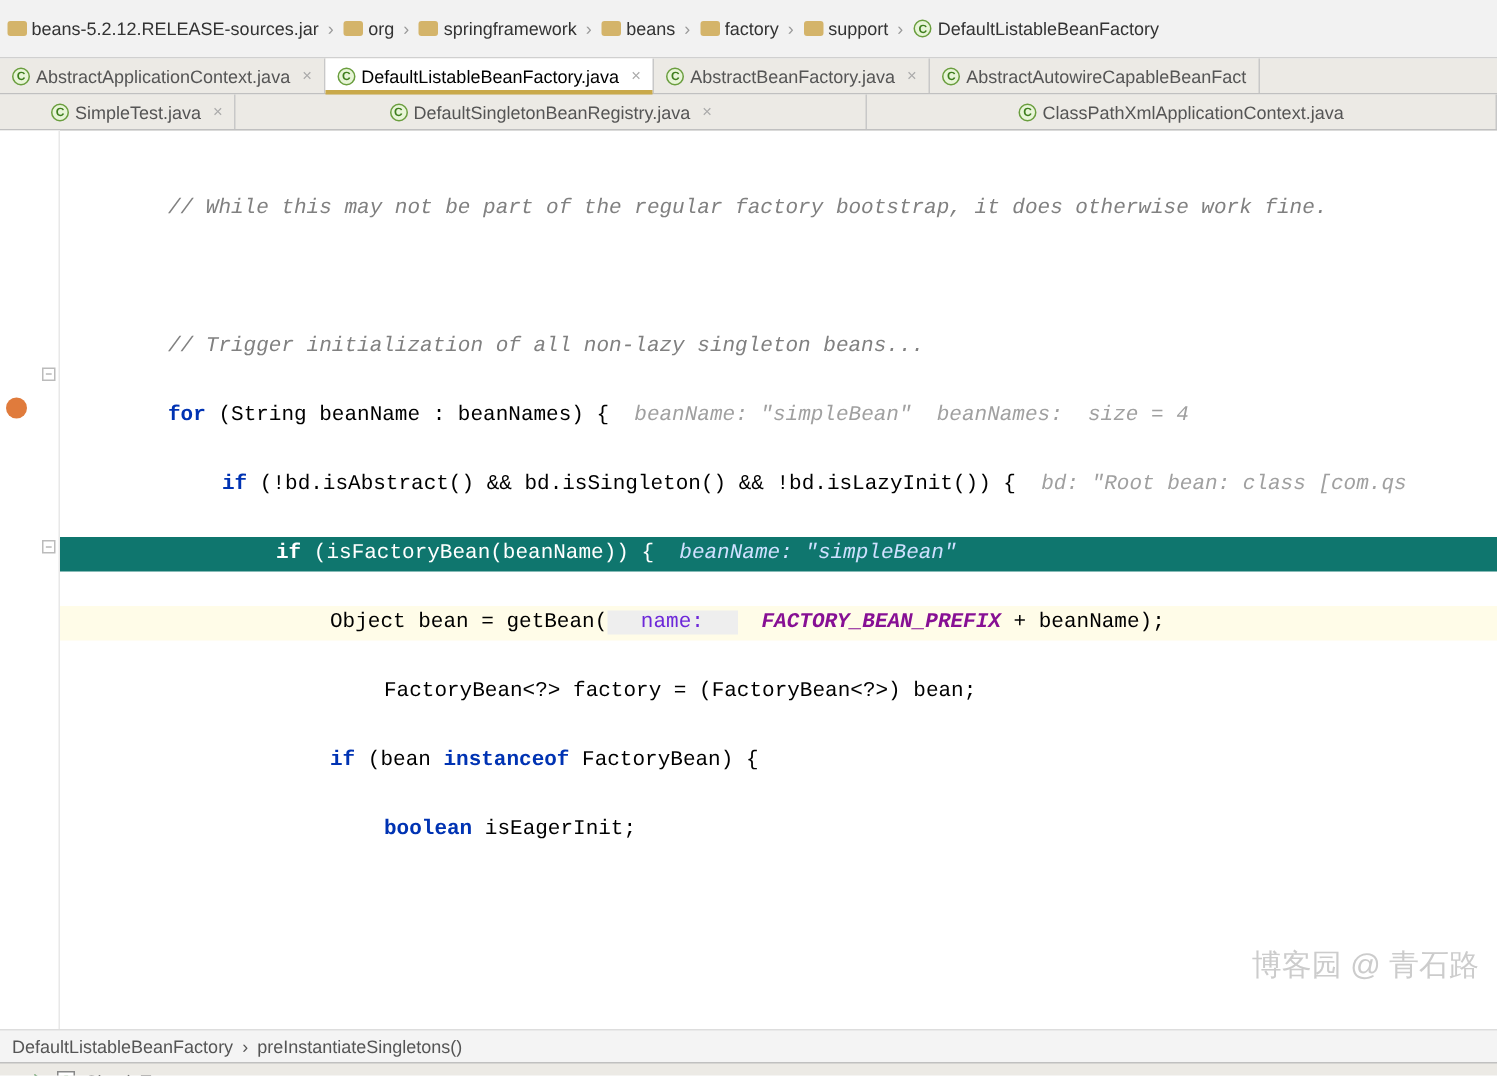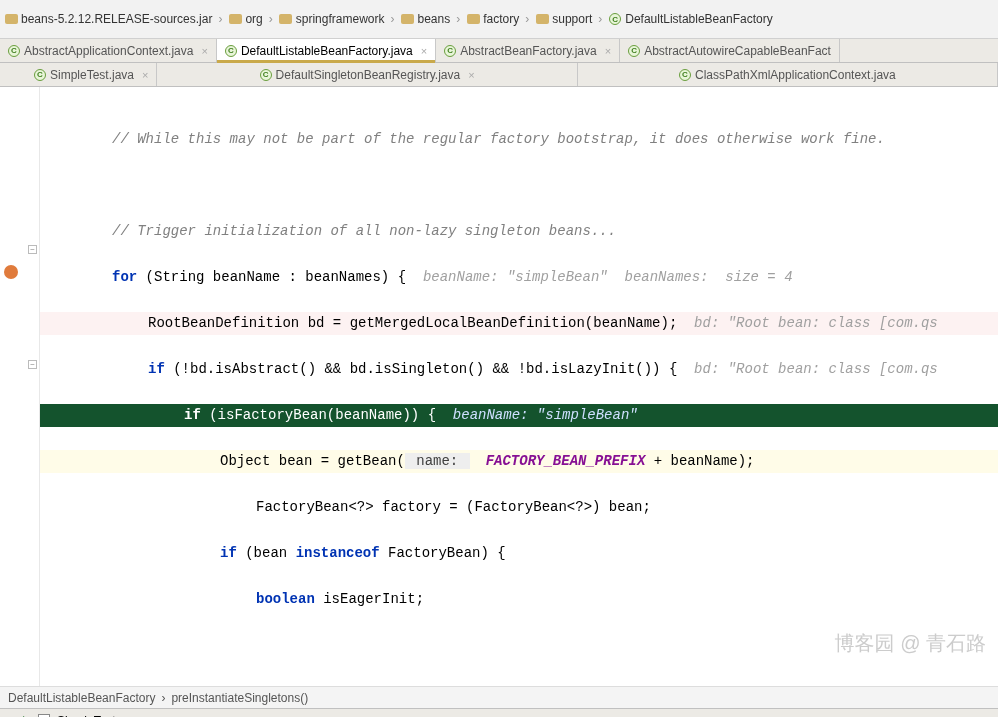--- a/index.html
+++ b/index.html
@@ -17,29 +17,29 @@
 .tab.active { background:#fff; color:#000; }
 .tab.active::after { content:""; position:absolute; left:0; right:0; bottom:-1px; height:3px; background:#c9a94a; }
 .tab .close { color:#aaa; margin-left:4px; font-size:11px; }
 .editor-wrap { display:flex; height:calc(100% - 118px); }
 .gutter { width:40px; background:#fff; border-right:1px solid #e8e8e8; position:relative; }
 .gutter-mark { position:absolute; left:4px; width:14px; height:14px; border-radius:50%; background:#e07b3c; }
 .fold { position:absolute; right:2px; width:9px; height:9px; border:1px solid #bbb; background:#fff; font-size:8px; line-height:7px; text-align:center; color:#888; }
 .code { flex:1; font-family: Consolas, "Courier New", monospace; font-size:14px; line-height:23px; padding-top:18px; white-space:pre; overflow:hidden; position:relative; }
 .line { padding-left:72px; position:relative; height:23px; }
 .line.row-hl { background:#fdf2f2; }
-.line.sel { background:#14532d; color:#fff; }
+.line.sel { background:#0f766e; color:#fff; }
 .line.yel { background:#fffce8; }
 .line.sel .hint { color:#cfe0ff; }
 .c-comment { color:#808080; font-style:italic; }
 .c-kw { color:#0033b3; font-weight:bold; }
 .c-field { color:#871094; font-weight:bold; }
 .c-name { color:#871094; font-style:italic; font-weight:bold;margin-left:16px; }
 .hint { color:#a0a0a0; font-style:italic; }
-.hint-box { background:#eee; color:#404040; padding:0 3px; font-style:normal; }
+.hint-box { background:#eee; color:#6d28d9; padding:0 14px; font-style:normal; }
 .crumb-bottom { height:22px; display:flex; align-items:center; background:#f4f4f4; border-top:1px solid #ddd; padding:0 8px; color:#555; gap:6px; }
 .runbar { height:24px; display:flex; align-items:center; background:#eceae5; border-top:1px solid #c0c0c0; padding:0 23px; gap:6px; }
 .ico-run { display:inline-block; width:0; height:0; border-left:8px solid #2e7d32; border-top:5px solid transparent; border-bottom:5px solid transparent; }
 .watermark { position:absolute; right:12px; bottom:60px; color:#ccc; font-size:20px; pointer-events:none; }
 </style>
 </head>
 <body>
 
 <div class="breadcrumb">
   <span class="bc-item">
@@ -134,21 +134,20 @@
   <div class="gutter">
     <div class="gutter-mark" style="top:178px"></div>
     <div class="fold" style="top:158px">−</div>
     <div class="fold" style="top:273px">−</div>
   </div>
   <div class="code">
 <div class="line"><span class="c-comment">// While this may not be part of the regular factory bootstrap, it does otherwise work fine.</span></div>
 <div class="line"></div>
 <div class="line"><span class="c-comment">// Trigger initialization of all non-lazy singleton beans...</span></div>
 <div class="line"><span class="c-kw">for</span><span> (String beanName : beanNames) {  </span><span class="hint">beanName: "simpleBean"  beanNames:  size = 4</span></div>
-<div class="line row-hl" style="padding-left:108px"><span>RootBeanDefinition bd = getMergedLocalBeanDefinition(beanName);  </span><span class="hint">bd: "Root bean: class [com.qs</span></div>
 <div class="line" style="padding-left:108px"><span class="c-kw">if</span><span> (!bd.isAbstract() &amp;&amp; bd.isSingleton() &amp;&amp; !bd.isLazyInit()) {  </span><span class="hint">bd: "Root bean: class [com.qs</span></div>
 <div class="line sel" style="padding-left:144px"><span class="c-kw" style="color:#fff">if</span><span> (isFactoryBean(beanName)) {  </span><span class="hint">beanName: "simpleBean"</span></div>
 <div class="line yel" style="padding-left:180px"><span>Object bean = getBean(</span><span class="hint-box"> name: </span><span class="c-name">FACTORY_BEAN_PREFIX</span><span> + beanName);</span></div>
 <div class="line" style="padding-left:216px"><span>FactoryBean&lt;?&gt; factory = (FactoryBean&lt;?&gt;) bean;</span></div>
 <div class="line" style="padding-left:180px"><span class="c-kw">if</span><span> (bean </span><span class="c-kw">instanceof</span><span> FactoryBean) {</span></div>
 <div class="line" style="padding-left:216px"><span class="c-kw">boolean</span><span> isEagerInit;</span></div>
 
 
 
 

